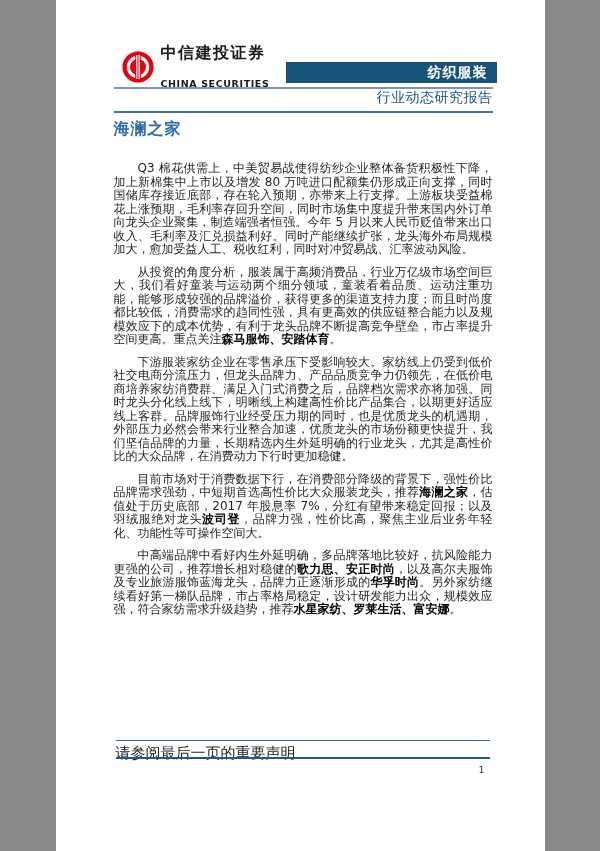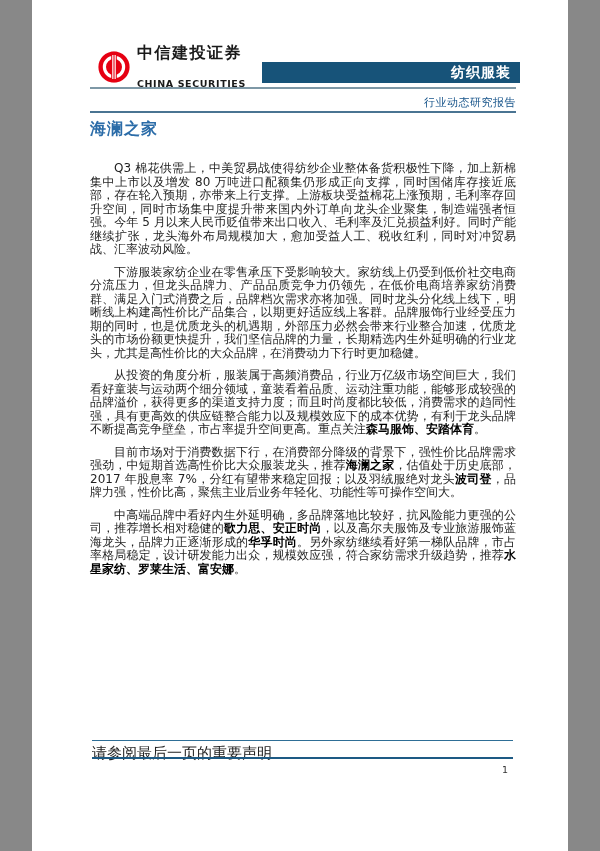--- a/index.html
+++ b/index.html
@@ -1,40 +1,40 @@
 <!DOCTYPE html>
 <html><head>
 <meta charset="utf-8">
 <style>
   html,body{margin:0;padding:0;background:#888;}
   .page{
     position:relative;
-    width:536px;height:851px;
+    width:489px;height:851px;
     background:#ffffff;
     font-family:"DejaVu Sans","Liberation Sans",sans-serif;
     overflow:hidden;
     margin:0 auto;
   }
   
   .logo{position:absolute;top:45px;left:66px;display:flex;align-items:center;gap:7px;}
   .logo-mark{width:32px;height:32px;flex:0 0 auto;}
   .logo-text{display:flex;flex-direction:column;line-height:1;}
   .logo-cn{font-size:16px;font-weight:bold;color:#1a1a1a;letter-spacing:1.5px;}
   .logo-en{font-size:9.5px;font-weight:bold;color:#1a1a1a;letter-spacing:0.6px;margin-top:18px;}
   .header-bar{
     position:absolute;top:62px;left:230px;right:48px;height:21px;
     background:#175379;color:#ffffff;
     display:flex;align-items:center;justify-content:flex-end;
     font-size:14px;font-weight:bold;padding-right:9px;box-sizing:border-box;
     letter-spacing:1px;
   }
   .rule1{position:absolute;top:87px;left:58px;right:52px;height:2px;background:#7e98a6;}
   .report-type{
-    position:absolute;top:95px;right:52px;
-    font-size:11px;color:#17548a;letter-spacing:0.5px;
+    position:absolute;top:89px;right:52px;
+    font-size:14px;color:#17548a;letter-spacing:0.5px;
   }
   .rule2{position:absolute;top:111px;left:58px;right:52px;height:2px;background:#4a7492;}
   
   .doc-title{
     position:absolute;top:119px;left:58px;
     font-size:16px;font-weight:bold;color:#2b6ca8;letter-spacing:1px;
   }
   
   .body-text{
     position:absolute;top:162px;left:58px;right:52px;
@@ -77,22 +77,22 @@
   <div class="rule1"></div>
 
   <div class="report-type">行业动态研究报告</div>
 
   <div class="rule2"></div>
 
   <div class="doc-title">海澜之家</div>
 
   <div class="body-text">
       <p><span>Q3 棉花供需上，中美贸易战使得纺纱企业整体备货积极性下降，加上新棉集中上市以及增发 80 万吨进口配额集仍形成正向支撑，同时国储库存接近底部，存在轮入预期，亦带来上行支撑。上游板块受益棉花上涨预期，毛利率存回升空间，同时市场集中度提升带来国内外订单向龙头企业聚集，制造端强者恒强。今年 5 月以来人民币贬值带来出口收入、毛利率及汇兑损益利好。同时产能继续扩张，龙头海外布局规模加大，愈加受益人工、税收红利，同时对冲贸易战、汇率波动风险。</span></p>
+      <p><span>从投资的角度分析，服装属于高频消费品，行业万亿级市场空间巨大，我们看好童装与运动两个细分领域，童装看着品质、运动注重功能，能够形成较强的品牌溢价，获得更多的渠道支持力度；而且时尚度都比较低，消费需求的趋同性强，具有更高效的供应链整合能力以及规模效应下的成本优势，有利于龙头品牌不断提高竞争壁垒，市占率提升空间更高。重点关注</span><span class="b">森马服饰、安踏体育</span><span>。</span></p>
       <p><span>下游服装家纺企业在零售承压下受影响较大。家纺线上仍受到低价社交电商分流压力，但龙头品牌力、产品品质竞争力仍领先，在低价电商培养家纺消费群、满足入门式消费之后，品牌档次需求亦将加强。同时龙头分化线上线下，明晰线上构建高性价比产品集合，以期更好适应线上客群。品牌服饰行业经受压力期的同时，也是优质龙头的机遇期，外部压力必然会带来行业整合加速，优质龙头的市场份额更快提升，我们坚信品牌的力量，长期精选内生外延明确的行业龙头，尤其是高性价比的大众品牌，在消费动力下行时更加稳健。</span></p>
-      <p><span>从投资的角度分析，服装属于高频消费品，行业万亿级市场空间巨大，我们看好童装与运动两个细分领域，童装看着品质、运动注重功能，能够形成较强的品牌溢价，获得更多的渠道支持力度；而且时尚度都比较低，消费需求的趋同性强，具有更高效的供应链整合能力以及规模效应下的成本优势，有利于龙头品牌不断提高竞争壁垒，市占率提升空间更高。重点关注</span><span class="b">森马服饰、安踏体育</span><span>。</span></p>
       <p><span>目前市场对于消费数据下行，在消费部分降级的背景下，强性价比品牌需求强劲，中短期首选高性价比大众服装龙头，推荐</span><span class="b">海澜之家</span><span>，估值处于历史底部，2017 年股息率 7%，分红有望带来稳定回报；以及羽绒服绝对龙头</span><span class="b">波司登</span><span>，品牌力强，性价比高，聚焦主业后业务年轻化、功能性等可操作空间大。</span></p>
       <p><span>中高端品牌中看好内生外延明确，多品牌落地比较好，抗风险能力更强的公司，推荐增长相对稳健的</span><span class="b">歌力思、安正时尚</span><span>，以及高尔夫服饰及专业旅游服饰蓝海龙头，品牌力正逐渐形成的</span><span class="b">华孚时尚</span><span>。另外家纺继续看好第一梯队品牌，市占率格局稳定，设计研发能力出众，规模效应强，符合家纺需求升级趋势，推荐</span><span class="b">水星家纺、罗莱生活、富安娜</span><span>。</span></p>
     </div>
 
   <div class="footer-line1"></div>
   <div class="footer-text">请参阅最后一页的重要声明</div>
   <div class="footer-line2"></div>
   <div class="page-num">1</div>
 
 </div>

